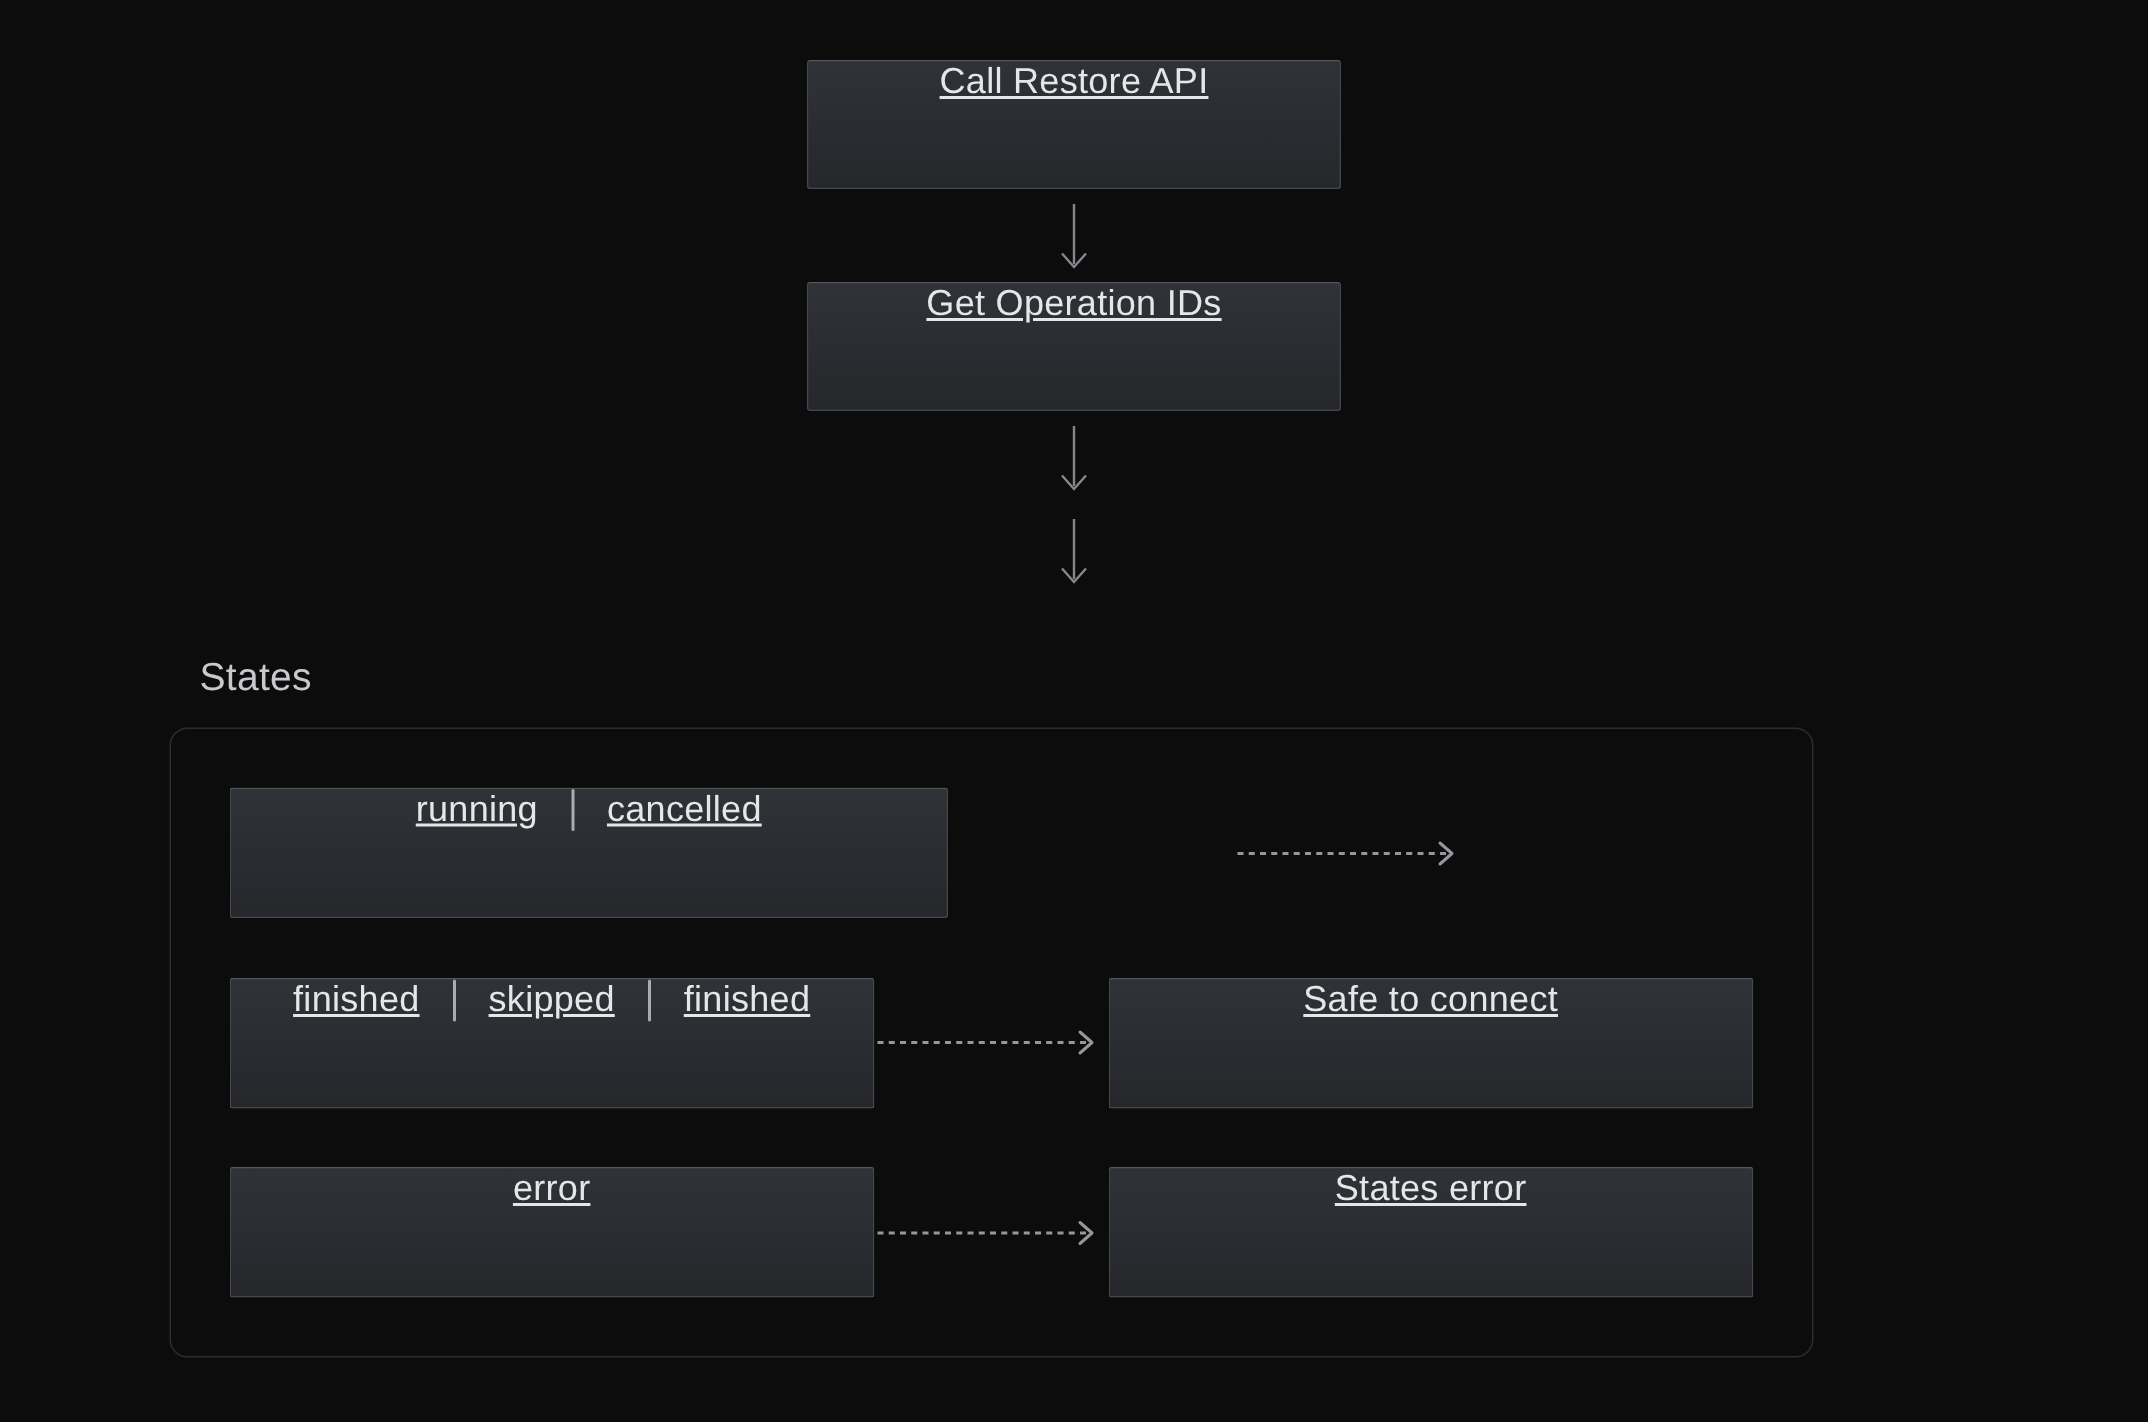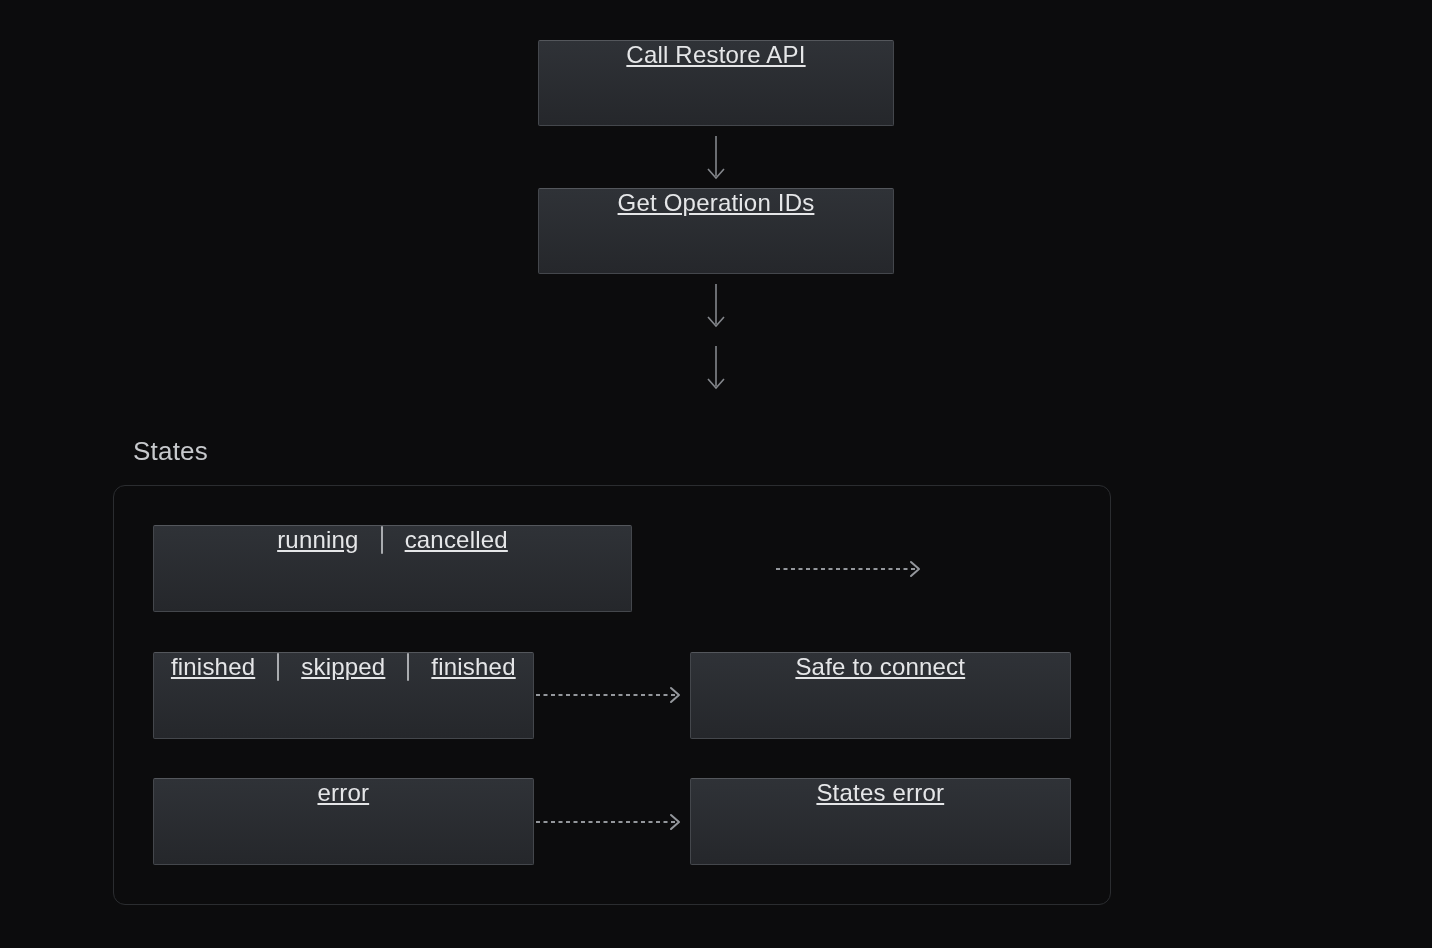--- a/index.html
+++ b/index.html
@@ -53,21 +53,21 @@
     font-size: 26px;
     line-height: 30px;
     color: #c7c9cc;
     letter-spacing: 0.2px;
     margin-left: 20px;
   }
   .states-container {
     position: absolute;
     left: 113px;
     top: 485px;
-    width: 998px;
+    width: 1096px;
     height: 420px;
     box-sizing: border-box;
     border: 1px solid #2b2d30;
     border-radius: 12px;
     padding: 39px;
     display: flex;
     flex-direction: column;
     justify-content: space-between;
   }
   .state-row {

